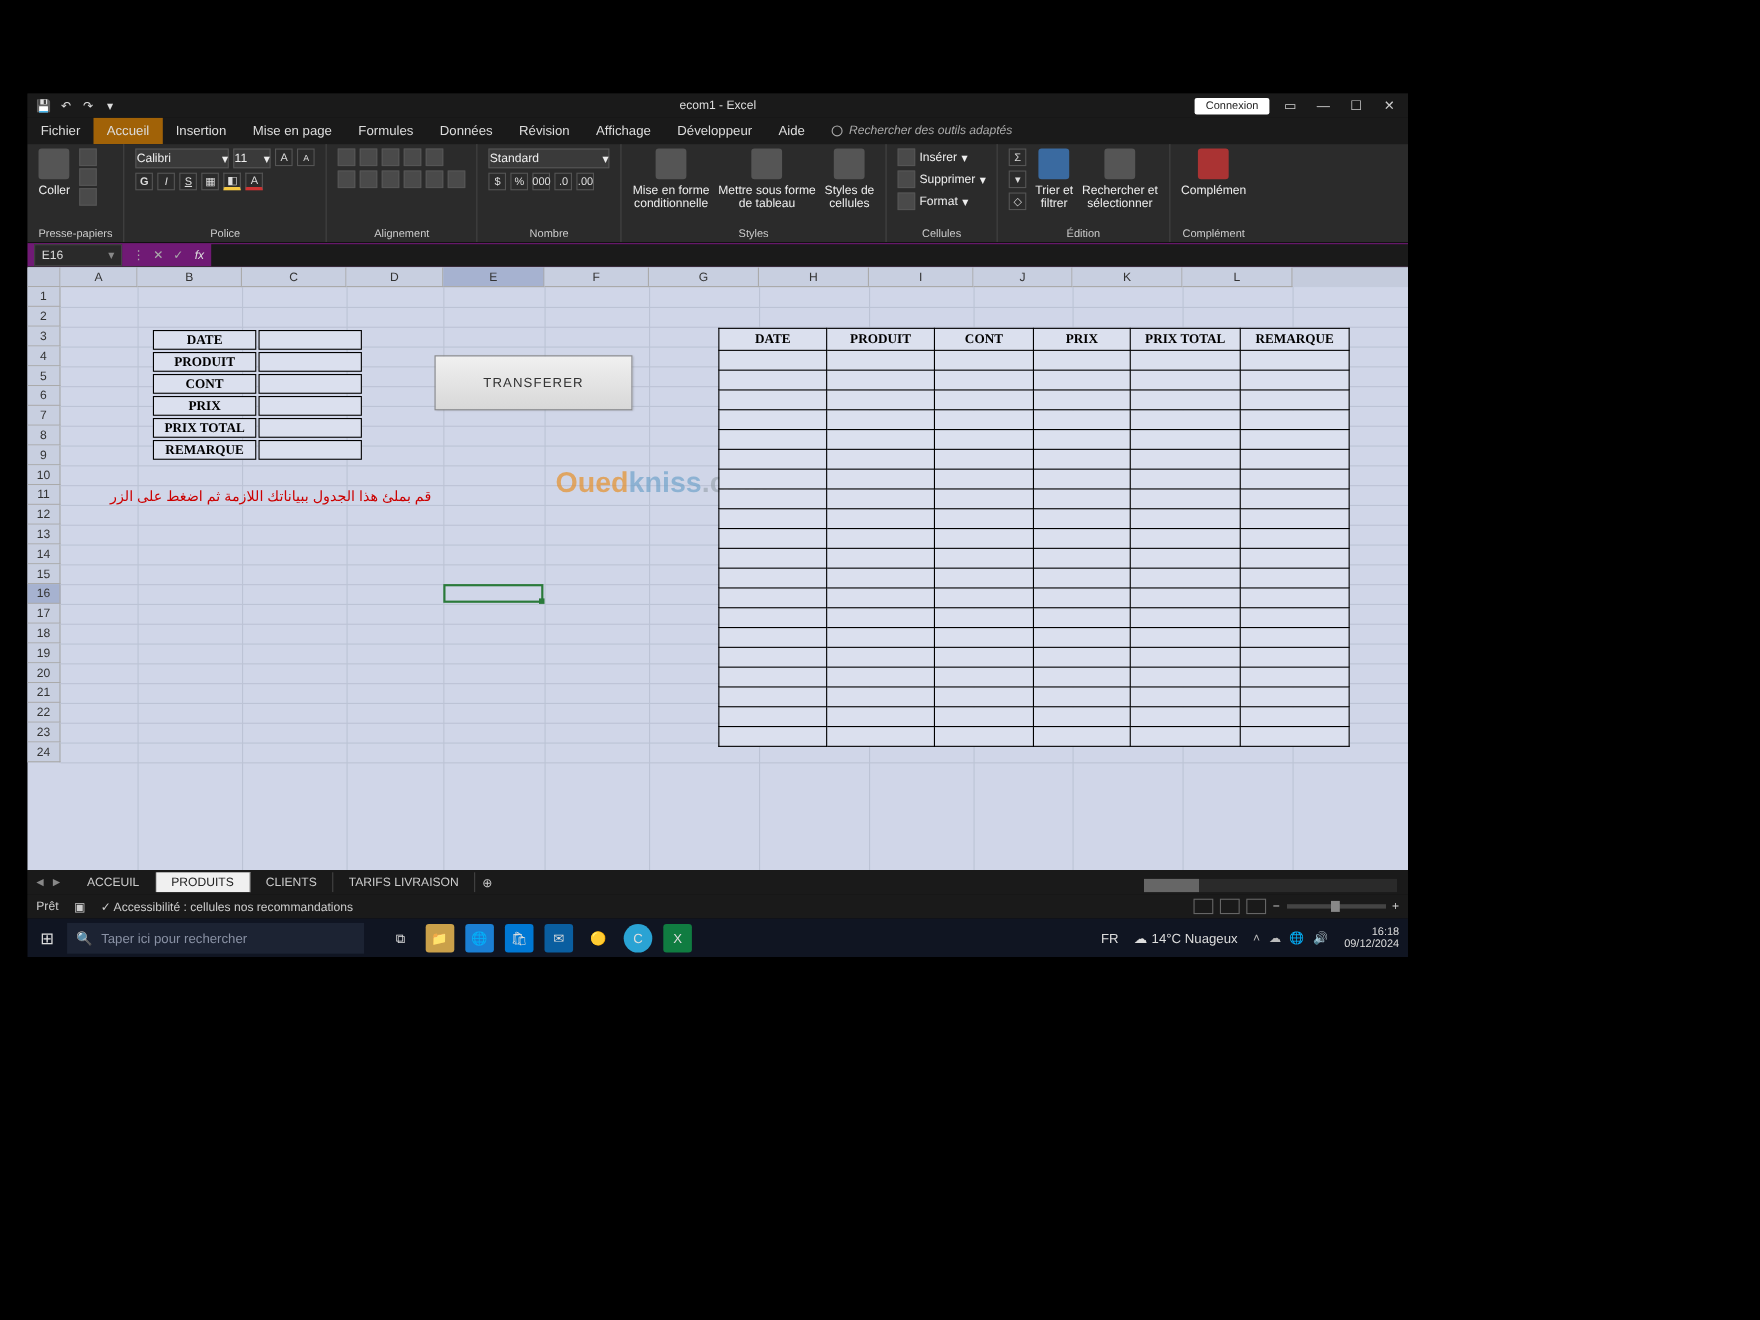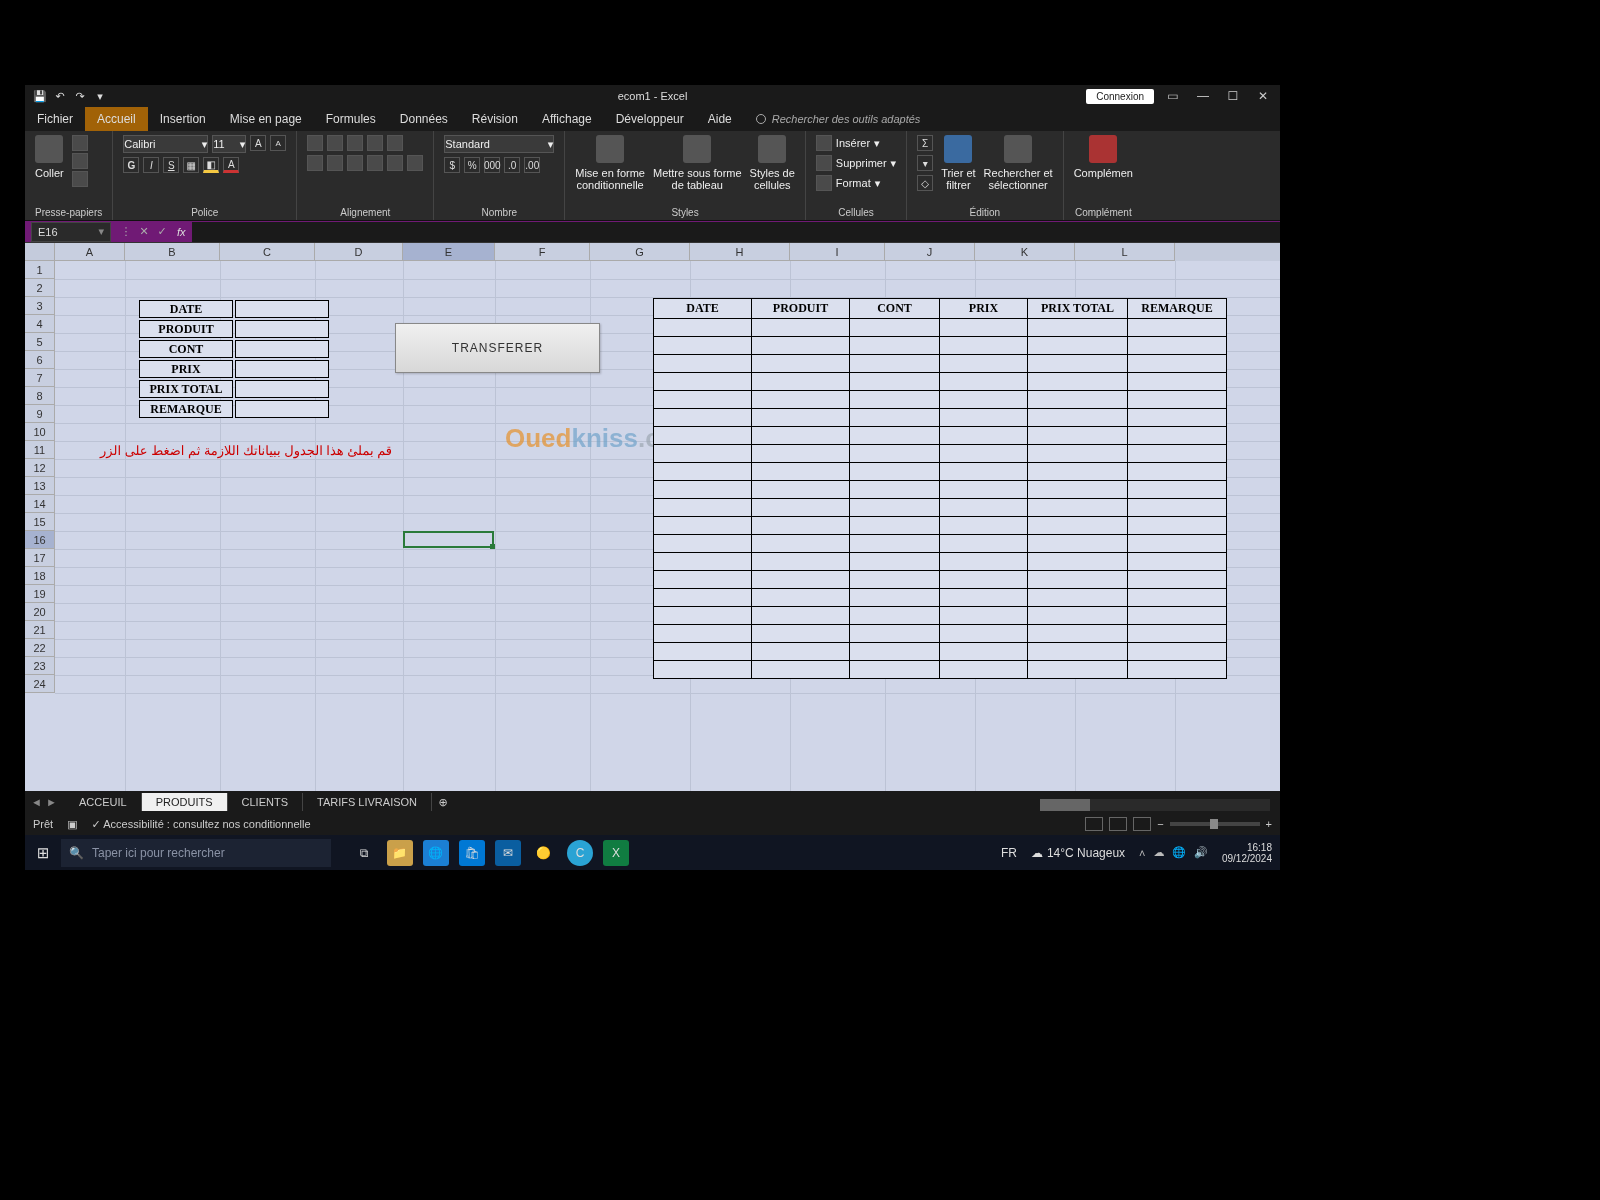--- a/index.html
+++ b/index.html
@@ -55,21 +55,21 @@
   .grid { position:absolute; top:18px; left:30px; right:0; bottom:0; }
   .gridline-v { position:absolute; top:0;bottom:0;width:1px;background:#bcc3d5;}
   .gridline-h { position:absolute; left:0;right:0;height:1px;background:#bcc3d5;}
 
   
   .input-table { position:absolute; left:112px; top:55px; font-size:12px; font-family:"Times New Roman", serif; }
   .input-table td { border:1px solid #000; height:18px; }
   .input-table .lab { width:94px; text-align:center; font-weight:bold; background:#dbe0ee;}
   .input-table .val { width:94px; background:#dbe0ee;}
 
-  .transfer-btn { position:absolute; left:370px; top:80px; width:205px; height:50px; background:linear-gradient(#f0f0f0,#d8d8d8); border:1px solid #888; display:flex;align-items:center;justify-content:center; font-size:12px; letter-spacing:1px; color:#333; cursor:pointer; box-shadow:1px 1px 2px rgba(0,0,0,.2);}
+  .transfer-btn { position:absolute; left:370px; top:80px; width:180px; height:50px; background:linear-gradient(#f0f0f0,#d8d8d8); border:1px solid #888; display:flex;align-items:center;justify-content:center; font-size:12px; letter-spacing:1px; color:#333; cursor:pointer; box-shadow:1px 1px 2px rgba(0,0,0,.2);}
 
   .arabic-note { position:absolute; left:75px; top:200px; color:#c00; font-size:13px; direction:rtl; font-family: Tahoma, sans-serif; }
 
   .active-cell { position:absolute; border:2px solid #2a7a3a; background:transparent; pointer-events:none;}
   .active-cell::after{content:"";position:absolute;right:-3px;bottom:-3px;width:5px;height:5px;background:#2a7a3a;}
 
   .main-table { position:absolute; left:628px; top:55px; font-size:12px; font-family:"Times New Roman", serif; border-collapse:collapse;}
   .main-table th { border:1px solid #000; padding:2px 4px; background:#dbe0ee; font-weight:bold; text-align:center;}
   .main-table td { border:1px solid #000; height:18px; background:#dbe0ee;}
   .main-table .c1{width:98px}.main-table .c2{width:98px}.main-table .c3{width:90px}.main-table .c4{width:88px}.main-table .c5{width:100px}.main-table .c6{width:99px}
@@ -612,21 +612,21 @@
     <div class="stab-add">⊕</div>
     <div class="hscroll">
         <div class="thumb"></div>
       </div>
   </div>
 
   <div class="statusbar">
     <div class="left">
       <span>Prêt</span>
       <span>▣</span>
-      <span>✓ <span>Accessibilité : consultez nos conditionnelle</span></span>
+      <span>✓ <span>Accessibilité : cellules nos recommandations</span></span>
     </div>
     <div class="right">
       <div class="view-btn"></div>
       <div class="view-btn"></div>
       <div class="view-btn"></div>
       <span>−</span>
       <div class="zoom-track">
           <div class="zoom-thumb"></div>
         </div>
       <span>+</span>

